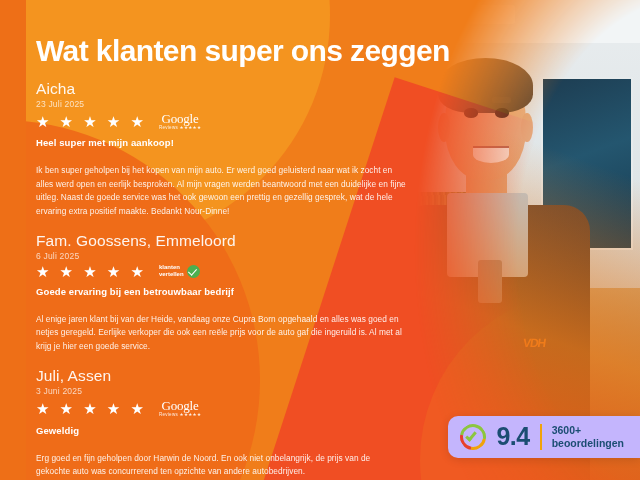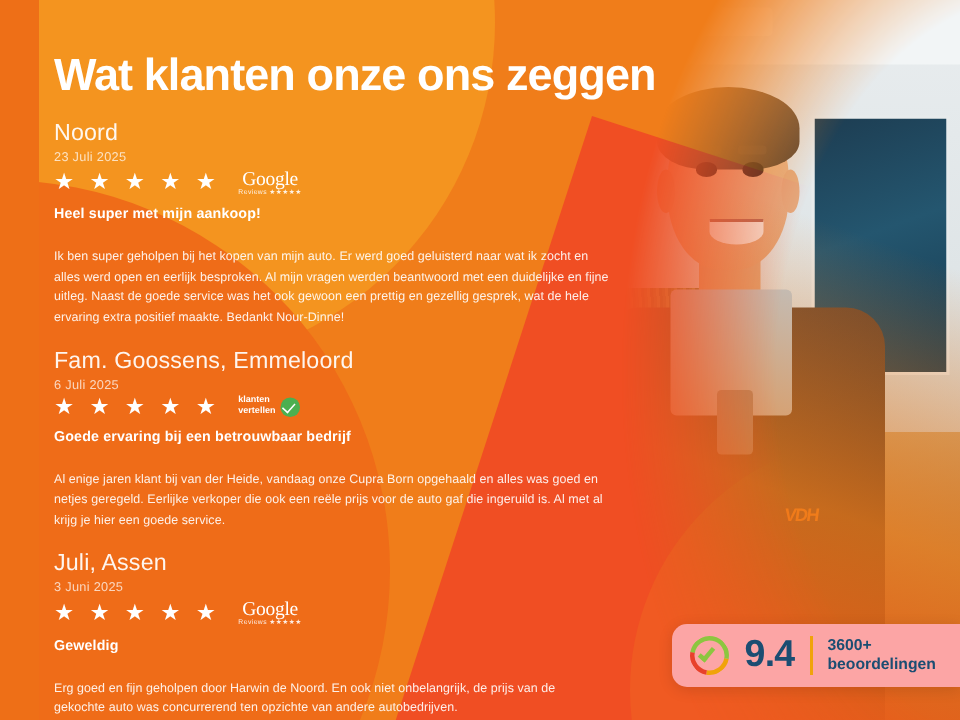--- a/index.html
+++ b/index.html
@@ -186,21 +186,21 @@
   }
   .rv-body {
     color:rgba(255,255,255,.90);
     font-size:8.3px; line-height:1.62; margin-top:16px;
     letter-spacing:.05px;
   }
 
   
   .score-pill {
     position:absolute; right:0; bottom:22px; z-index:6;
-    background:#fca5a5;
+    background:#c4b5fd;
     border-radius:10px 0 0 10px;
     padding:8px 16px 8px 12px;
     display:flex; align-items:center; gap:10px;
     box-shadow:0 2px 10px rgba(0,0,0,.12);
     justify-content:flex-end;
   }
   .kiyoh { width:26px; height:26px; position:relative; flex:none; }
   .kiyoh .ring {
     position:absolute; inset:0; border-radius:50%;
     border:3px solid #8cc63f;
@@ -261,24 +261,24 @@
         <div class="m-key1"></div>
         <div class="m-key2"></div>
       </div>
     </div>
     <div class="photo-tint"></div>
   </div>
 </div>
 
 <div id="content">
 
-  <h1 class="headline">Wat klanten onze ons zeggen</h1>
+  <h1 class="headline">Wat klanten super ons zeggen</h1>
 
   <div class="review">
-    <div class="rv-name">Noord</div>
+    <div class="rv-name">Aicha</div>
     <div class="rv-date">23 Juli 2025</div>
     <div class="rv-meta">
       <div class="stars">★ ★ ★ ★ ★</div>
       <div class="gbadge">
         <div class="g-word">Google</div>
         <div class="g-sub">Reviews ★★★★★</div>
       </div>
     </div>
     <div class="rv-title">Heel super met mijn aankoop!</div>
     <div class="rv-body">Ik ben super geholpen bij het kopen van mijn auto. Er werd goed geluisterd naar wat ik zocht en alles werd open en eerlijk besproken. Al mijn vragen werden beantwoord met een duidelijke en fijne uitleg. Naast de goede service was het ook gewoon een prettig en gezellig gesprek, wat de hele ervaring extra positief maakte. Bedankt Nour-Dinne!</div>

